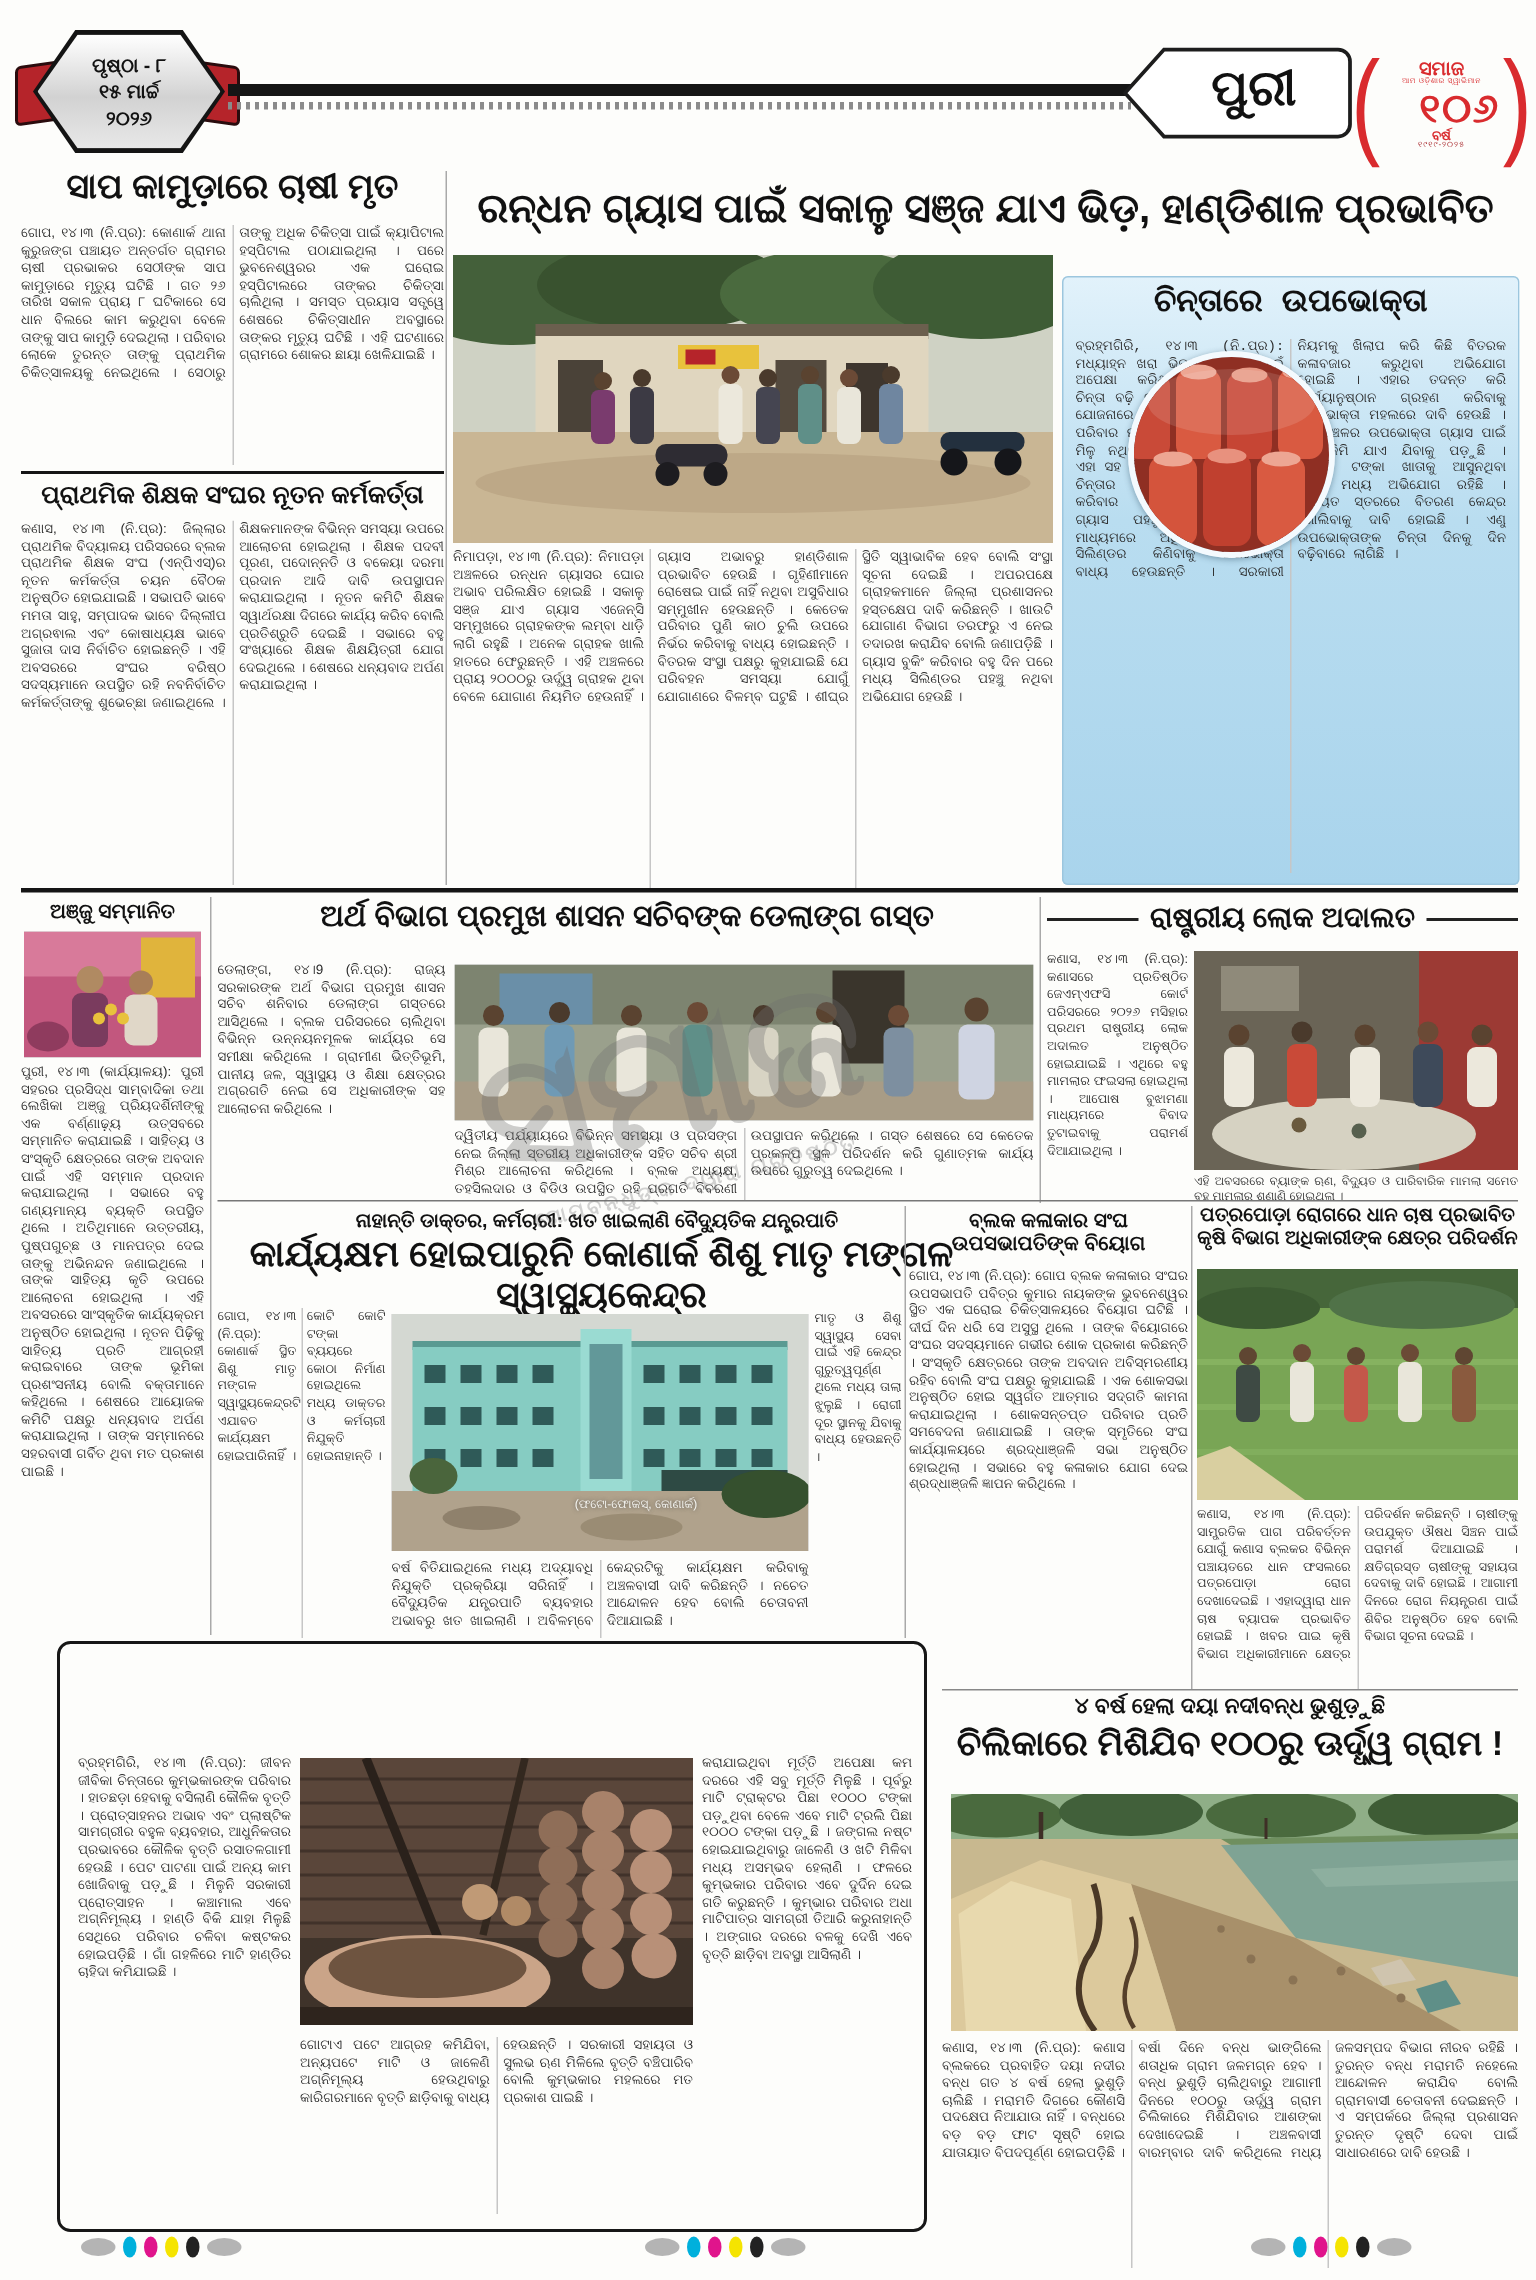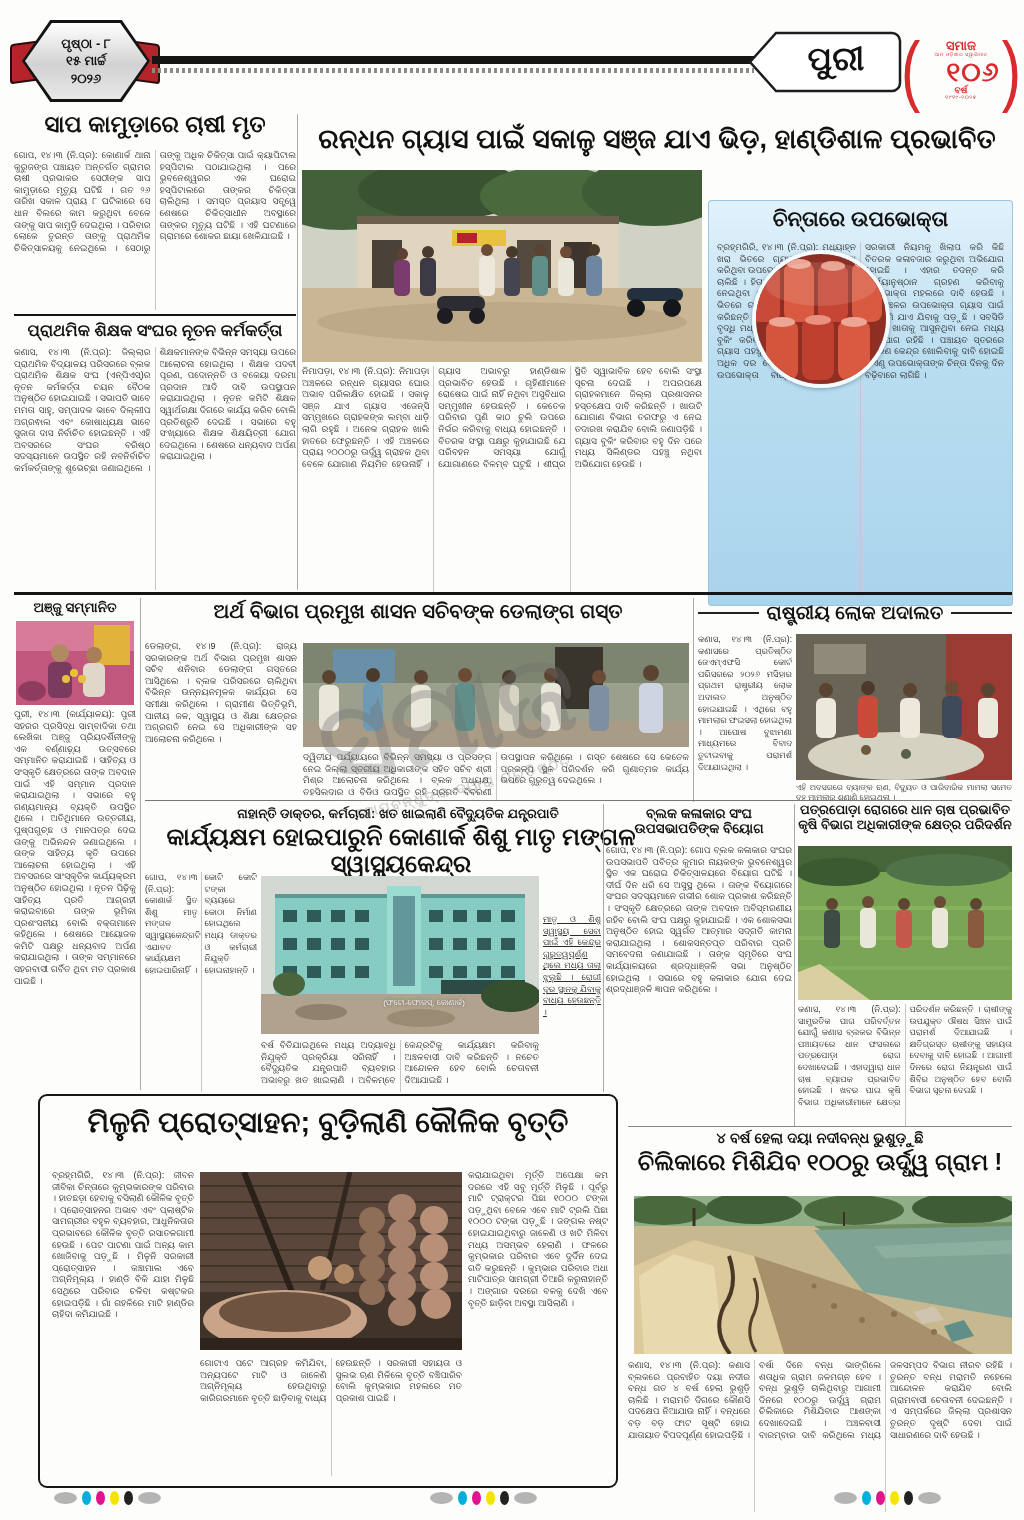--- a/index.html
+++ b/index.html
@@ -171,21 +171,21 @@
       <circle cx="143" cy="146" r="8" fill="#1d1c20"></circle>
         <circle cx="175" cy="146" r="8" fill="#1d1c20"></circle>
       <rect x="325" y="118" width="56" height="13" rx="6" fill="#23303e"></rect>
       <circle cx="334" cy="138" r="9" fill="#15161a"></circle>
         <circle cx="370" cy="138" r="9" fill="#15161a"></circle>
     </svg>
   </div>
 
   <div class="abs body-text cols3" style="left:302px; top:366px; width:400px; height:226px;">ନିମାପଡ଼ା, ୧୪।୩ (ନି.ପ୍ର): ନିମାପଡ଼ା ଅଞ୍ଚଳରେ ରନ୍ଧନ ଗ୍ୟାସର ଘୋର ଅଭାବ ପରିଲକ୍ଷିତ ହୋଇଛି । ସକାଳୁ ସଞ୍ଜ ଯାଏ ଗ୍ୟାସ ଏଜେନ୍ସି ସମ୍ମୁଖରେ ଗ୍ରାହକଙ୍କ ଲମ୍ବା ଧାଡ଼ି ଲାଗି ରହୁଛି । ଅନେକ ଗ୍ରାହକ ଖାଲି ହାତରେ ଫେରୁଛନ୍ତି । ଏହି ଅଞ୍ଚଳରେ ପ୍ରାୟ ୨୦୦୦ରୁ ଊର୍ଦ୍ଧ୍ୱ ଗ୍ରାହକ ଥିବା ବେଳେ ଯୋଗାଣ ନିୟମିତ ହେଉନାହିଁ । ଗ୍ୟାସ ଅଭାବରୁ ହାଣ୍ଡିଶାଳ ପ୍ରଭାବିତ ହେଉଛି । ଗୃହିଣୀମାନେ ରୋଷେଇ ପାଇଁ ନାହିଁ ନଥିବା ଅସୁବିଧାର ସମ୍ମୁଖୀନ ହେଉଛନ୍ତି । କେତେକ ପରିବାର ପୁଣି କାଠ ଚୁଲି ଉପରେ ନିର୍ଭର କରିବାକୁ ବାଧ୍ୟ ହୋଇଛନ୍ତି । ବିତରକ ସଂସ୍ଥା ପକ୍ଷରୁ କୁହାଯାଇଛି ଯେ ପରିବହନ ସମସ୍ୟା ଯୋଗୁଁ ଯୋଗାଣରେ ବିଳମ୍ବ ଘଟୁଛି । ଶୀଘ୍ର ସ୍ଥିତି ସ୍ୱାଭାବିକ ହେବ ବୋଲି ସଂସ୍ଥା ସୂଚନା ଦେଇଛି । ଅପରପକ୍ଷେ ଗ୍ରାହକମାନେ ଜିଲ୍ଲା ପ୍ରଶାସନର ହସ୍ତକ୍ଷେପ ଦାବି କରିଛନ୍ତି । ଖାଉଟି ଯୋଗାଣ ବିଭାଗ ତରଫରୁ ଏ ନେଇ ତଦାରଖ କରାଯିବ ବୋଲି ଜଣାପଡ଼ିଛି । ଗ୍ୟାସ ବୁକିଂ କରିବାର ବହୁ ଦିନ ପରେ ମଧ୍ୟ ସିଲିଣ୍ଡର ପହଞ୍ଚୁ ନଥିବା ଅଭିଯୋଗ ହେଉଛି ।</div>
 
-  <div class="abs bluebox" style="left:708px; top:200px; width:305px; height:406px;">
+  <div class="abs bluebox" style="left:708px; top:184px; width:305px; height:406px;font-family:Liberation Mono, monospace;">
     <div class="hl box-title">ଚିନ୍ତାରେ ଉପଭୋକ୍ତା</div>
     <div class="cyl-circle">
       <svg width="130" height="130" viewBox="0 0 130 130">
         <rect width="130" height="130" fill="#8f2f23"></rect>
         <g>
           <rect x="-6" y="10" width="30" height="58" rx="9" fill="#c94a38"></rect>
             <ellipse cx="9" cy="12" rx="12" ry="5" fill="#e89a86"></ellipse>
           <rect x="28" y="8" width="30" height="60" rx="9" fill="#d95a41"></rect>
             <ellipse cx="43" cy="10" rx="12" ry="5" fill="#eda693"></ellipse>
           <rect x="62" y="10" width="30" height="58" rx="9" fill="#c64534"></rect>
@@ -330,21 +330,21 @@
       <rect x="132" y="20" width="22" height="90" fill="#35606a" opacity="0.55"></rect>
       <rect x="180" y="104" width="84" height="14" fill="#2e4a44"></rect>
       <rect y="118" width="278" height="40" fill="#b0a28c"></rect>
       <ellipse cx="60" cy="136" rx="26" ry="8" fill="#8f816c"></ellipse>
         <ellipse cx="160" cy="142" rx="34" ry="9" fill="#9a8c74"></ellipse>
       <ellipse cx="250" cy="120" rx="30" ry="16" fill="#35502e"></ellipse>
       <ellipse cx="28" cy="108" rx="16" ry="12" fill="#4a653c"></ellipse>
     </svg>
     <div class="photo-credit">(ଫଟୋ-ଫୋକସ୍, କୋଣାର୍କ)</div>
   </div>
-  <div class="abs body-text cols1" style="left:543px; top:914px; width:58px; height:220px; font-size:8.5px;text-decoration:underline;">ମାତୃ ଓ ଶିଶୁ ସ୍ୱାସ୍ଥ୍ୟ ସେବା ପାଇଁ ଏହି କେନ୍ଦ୍ର ଗୁରୁତ୍ୱପୂର୍ଣ୍ଣ ଥିଲେ ମଧ୍ୟ ତାଲା ଝୁଲୁଛି । ରୋଗୀ ଦୂର ସ୍ଥାନକୁ ଯିବାକୁ ବାଧ୍ୟ ହେଉଛନ୍ତି ।</div>
+  <div class="abs body-text cols1" style="left:543px; top:873px; width:58px; height:220px; font-size:8.5px;">ମାତୃ ଓ ଶିଶୁ ସ୍ୱାସ୍ଥ୍ୟ ସେବା ପାଇଁ ଏହି କେନ୍ଦ୍ର ଗୁରୁତ୍ୱପୂର୍ଣ୍ଣ ଥିଲେ ମଧ୍ୟ ତାଲା ଝୁଲୁଛି । ରୋଗୀ ଦୂର ସ୍ଥାନକୁ ଯିବାକୁ ବାଧ୍ୟ ହେଉଛନ୍ତି ।</div>
   <div class="abs body-text cols2" style="left:261px; top:1040px; width:278px; height:52px;">ବର୍ଷ ବିତିଯାଇଥିଲେ ମଧ୍ୟ ଅଦ୍ୟାବଧି ନିଯୁକ୍ତି ପ୍ରକ୍ରିୟା ସରିନାହିଁ । ବୈଦ୍ୟୁତିକ ଯନ୍ତ୍ରପାତି ବ୍ୟବହାର ଅଭାବରୁ ଖତ ଖାଇଲାଣି । ଅବିଳମ୍ବେ କେନ୍ଦ୍ରଟିକୁ କାର୍ଯ୍ୟକ୍ଷମ କରିବାକୁ ଅଞ୍ଚଳବାସୀ ଦାବି କରିଛନ୍ତି । ନଚେତ ଆନ୍ଦୋଳନ ହେବ ବୋଲି ଚେତାବନୀ ଦିଆଯାଇଛି ।</div>
 
   <div class="abs vdiv" style="left:603px; top:804px; height:288px;"></div>
 
   <div class="abs hl" style="left:606px; top:806px; width:186px; font-size:13.5px;">
     <div>ବ୍ଲକ କଳାକାର ସଂଘ</div>
     <div>ଉପସଭାପତିଙ୍କ ବିୟୋଗ</div>
   </div>
   <div class="abs body-text cols1" style="left:606px; top:845px; width:186px; height:286px;">ଗୋପ, ୧୪।୩ (ନି.ପ୍ର): ଗୋପ ବ୍ଲକ କଳାକାର ସଂଘର ଉପସଭାପତି ପବିତ୍ର କୁମାର ନାୟକଙ୍କ ଭୁବନେଶ୍ୱର ସ୍ଥିତ ଏକ ଘରୋଇ ଚିକିତ୍ସାଳୟରେ ବିୟୋଗ ଘଟିଛି । ଦୀର୍ଘ ଦିନ ଧରି ସେ ଅସୁସ୍ଥ ଥିଲେ । ତାଙ୍କ ବିୟୋଗରେ ସଂଘର ସଦସ୍ୟମାନେ ଗଭୀର ଶୋକ ପ୍ରକାଶ କରିଛନ୍ତି । ସଂସ୍କୃତି କ୍ଷେତ୍ରରେ ତାଙ୍କ ଅବଦାନ ଅବିସ୍ମରଣୀୟ ରହିବ ବୋଲି ସଂଘ ପକ୍ଷରୁ କୁହାଯାଇଛି । ଏକ ଶୋକସଭା ଅନୁଷ୍ଠିତ ହୋଇ ସ୍ୱର୍ଗତ ଆତ୍ମାର ସଦ୍‌ଗତି କାମନା କରାଯାଇଥିଲା । ଶୋକସନ୍ତପ୍ତ ପରିବାର ପ୍ରତି ସମବେଦନା ଜଣାଯାଇଛି । ତାଙ୍କ ସ୍ମୃତିରେ ସଂଘ କାର୍ଯ୍ୟାଳୟରେ ଶ୍ରଦ୍ଧାଞ୍ଜଳି ସଭା ଅନୁଷ୍ଠିତ ହୋଇଥିଲା । ସଭାରେ ବହୁ କଳାକାର ଯୋଗ ଦେଇ ଶ୍ରଦ୍ଧାଞ୍ଜଳି ଜ୍ଞାପନ କରିଥିଲେ ।</div>
 
@@ -374,21 +374,20 @@
         <circle cx="142" cy="56" r="6" fill="#6b4a36"></circle>
           <rect x="134" y="62" width="16" height="40" rx="5" fill="#e9e6da"></rect>
         <circle cx="178" cy="58" r="6" fill="#5f4632"></circle>
           <rect x="170" y="64" width="16" height="38" rx="5" fill="#8a5a3e"></rect>
       </g>
     </svg>
   </div>
   <div class="abs body-text cols2" style="left:798px; top:1004px; width:214px; height:122px; font-size:8.5px;">କଣାସ, ୧୪।୩ (ନି.ପ୍ର): ସାମ୍ପ୍ରତିକ ପାଗ ପରିବର୍ତ୍ତନ ଯୋଗୁଁ କଣାସ ବ୍ଲକର ବିଭିନ୍ନ ପଞ୍ଚାୟତରେ ଧାନ ଫସଲରେ ପତ୍ରପୋଡ଼ା ରୋଗ ଦେଖାଦେଇଛି । ଏହାଦ୍ୱାରା ଧାନ ଚାଷ ବ୍ୟାପକ ପ୍ରଭାବିତ ହୋଇଛି । ଖବର ପାଇ କୃଷି ବିଭାଗ ଅଧିକାରୀମାନେ କ୍ଷେତ୍ର ପରିଦର୍ଶନ କରିଛନ୍ତି । ଚାଷୀଙ୍କୁ ଉପଯୁକ୍ତ ଔଷଧ ସିଞ୍ଚନ ପାଇଁ ପରାମର୍ଶ ଦିଆଯାଇଛି । କ୍ଷତିଗ୍ରସ୍ତ ଚାଷୀଙ୍କୁ ସହାୟତା ଦେବାକୁ ଦାବି ହୋଇଛି । ଆଗାମୀ ଦିନରେ ରୋଗ ନିୟନ୍ତ୍ରଣ ପାଇଁ ଶିବିର ଅନୁଷ୍ଠିତ ହେବ ବୋଲି ବିଭାଗ ସୂଚନା ଦେଇଛି ।</div>
 
   <div class="abs pot-box" style="left:38px; top:1094px; width:580px; height:394px;">
-    <div class="hl" style="margin-top:10px; font-size:29px;">ମିଳୁନି ପ୍ରୋତ୍ସାହନ; ବୁଡ଼ିଲାଣି କୌଳିକ ବୃତ୍ତି</div>
     <div class="abs body-text cols1" style="left:12px; top:74px; width:142px; height:306px;">ବ୍ରହ୍ମଗିରି, ୧୪।୩ (ନି.ପ୍ର): ଜୀବନ ଜୀବିକା ଚିନ୍ତାରେ କୁମ୍ଭକାରଙ୍କ ପରିବାର । ହାତଛଡ଼ା ହେବାକୁ ବସିଲାଣି କୌଳିକ ବୃତ୍ତି । ପ୍ରୋତ୍ସାହନର ଅଭାବ ଏବଂ ପ୍ଲାଷ୍ଟିକ ସାମଗ୍ରୀର ବହୁଳ ବ୍ୟବହାର, ଆଧୁନିକତାର ପ୍ରଭାବରେ କୌଳିକ ବୃତ୍ତି ରସାତଳଗାମୀ ହେଉଛି । ପେଟ ପାଟଣା ପାଇଁ ଅନ୍ୟ କାମ ଖୋଜିବାକୁ ପଡ଼ୁଛି । ମିଳୁନି ସରକାରୀ ପ୍ରୋତ୍ସାହନ । କଞ୍ଚାମାଲ ଏବେ ଅଗ୍ନିମୂଲ୍ୟ । ହାଣ୍ଡି ବିକି ଯାହା ମିଳୁଛି ସେଥିରେ ପରିବାର ଚଳିବା କଷ୍ଟକର ହୋଇପଡ଼ିଛି । ଗାଁ ଗହଳିରେ ମାଟି ହାଣ୍ଡିର ଚାହିଦା କମିଯାଇଛି ।</div>
     <div class="abs photo" style="left:160px; top:76px; width:262px; height:178px;">
       <svg width="262" height="178" viewBox="0 0 262 178">
         <rect width="262" height="178" fill="#3f332a"></rect>
         <rect width="262" height="120" fill="#5a463a"></rect>
         <g stroke="#41322a" stroke-width="2">
           <line y1="14" x2="262" y2="14"></line>
             <line y1="30" x2="262" y2="30"></line>
             <line y1="46" x2="262" y2="46"></line>
           <line y1="62" x2="262" y2="62"></line>

